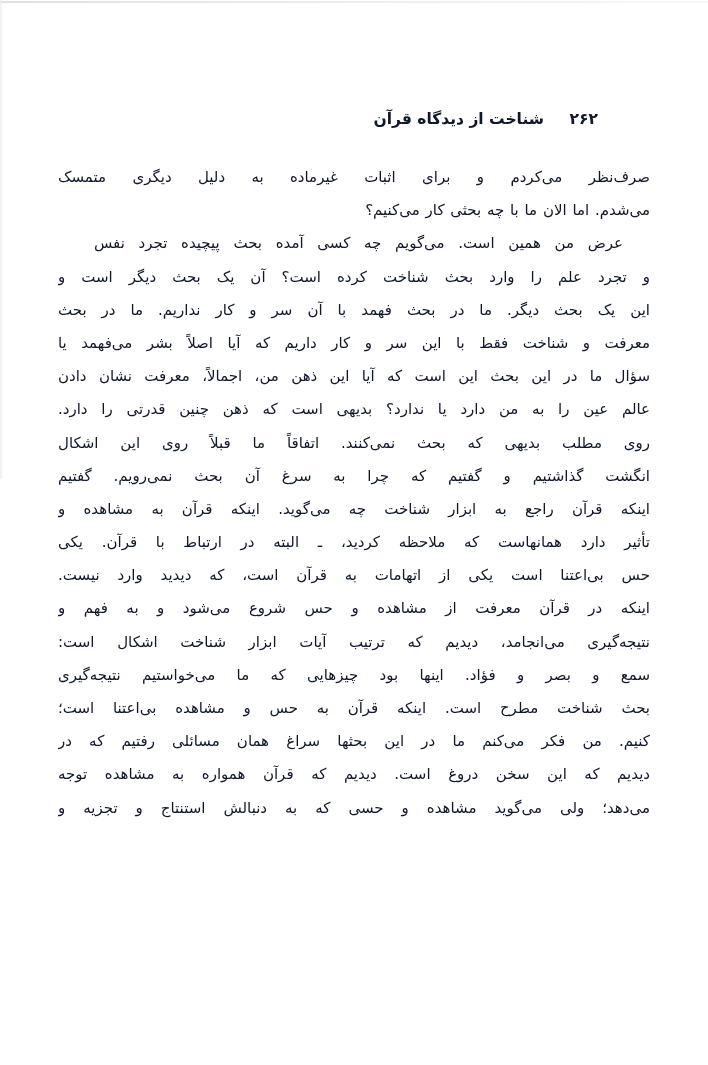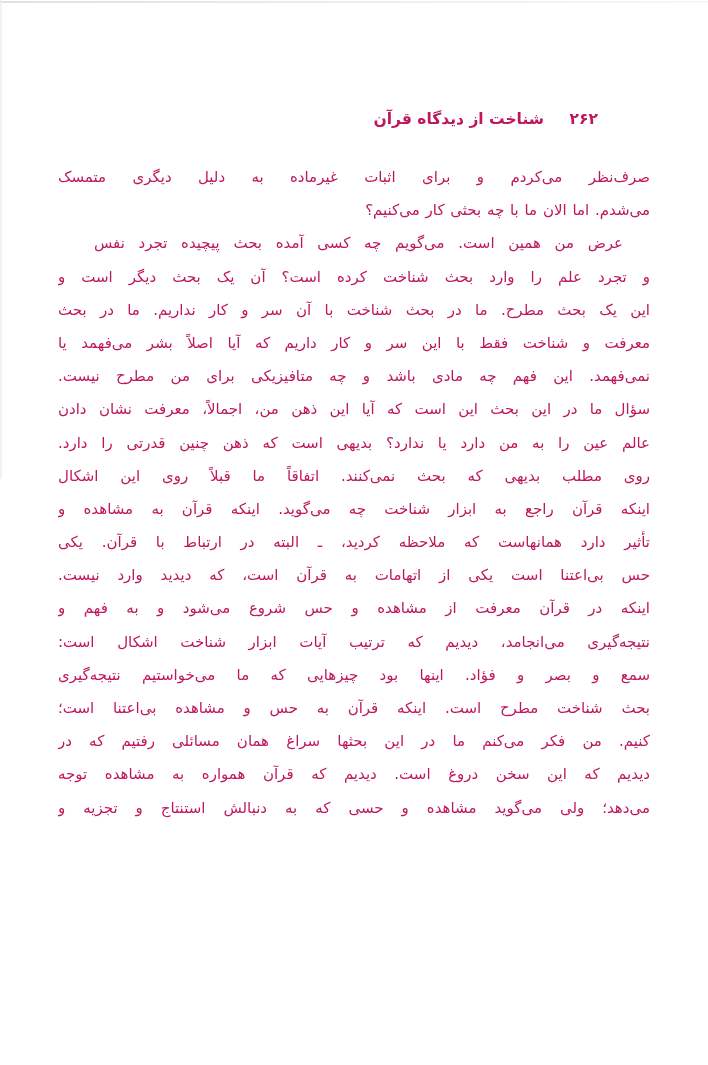--- a/index.html
+++ b/index.html
@@ -8,21 +8,21 @@
     background: #ffffff;
   }
   .scan-page {
     position: relative;
     width: 708px;
     height: 1065px;
     background: #ffffff;
     overflow: hidden;
     direction: rtl;
     font-family: "DejaVu Sans", sans-serif;
-    color: #be185d;
+    color: #0f172a;
   }
   
   .scan-page::before {
     content: "";
     position: absolute;
     top: 1px; left: 0; right: 0;
     height: 2px;
     background: linear-gradient(to right, #d9d9d9, #ececec 60%, #f5f5f5);
     opacity: 0.8;
   }
@@ -92,26 +92,26 @@
     <span class="book-title">شناخت از دیدگاه قرآن</span>
   </div>
 
   <div class="body-text">
 
     <div class="text-line">صرف‌نظر می‌کردم و برای اثبات غیرماده به دلیل دیگری متمسک</div>
     <div class="text-line para-end">می‌شدم. اما الان ما با چه بحثی کار می‌کنیم؟</div>
 
     <div class="text-line para-indent">عرض من همین است. می‌گویم چه کسی آمده بحث پیچیده تجرد نفس</div>
     <div class="text-line">و تجرد علم را وارد بحث شناخت کرده است؟ آن یک بحث دیگر است و</div>
-    <div class="text-line">این یک بحث مطرح. ما در بحث شناخت با آن سر و کار نداریم. ما در بحث</div>
+    <div class="text-line">این یک بحث دیگر. ما در بحث فهمد با آن سر و کار نداریم. ما در بحث</div>
     <div class="text-line">معرفت و شناخت فقط با این سر و کار داریم که آیا اصلاً بشر می‌فهمد یا</div>
-    <div class="text-line">نمی‌فهمد. این فهم چه مادی باشد و چه متافیزیکی برای من مطرح نیست.</div>
     <div class="text-line">سؤال ما در این بحث این است که آیا این ذهن من، اجمالاً، معرفت نشان دادن</div>
     <div class="text-line">عالم عین را به من دارد یا ندارد؟ بدیهی است که ذهن چنین قدرتی را دارد.</div>
     <div class="text-line">روی مطلب بدیهی که بحث نمی‌کنند. اتفاقاً ما قبلاً روی این اشکال</div>
+    <div class="text-line">انگشت گذاشتیم و گفتیم که چرا به سرغ آن بحث نمی‌رویم. گفتیم</div>
     <div class="text-line">اینکه قرآن راجع به ابزار شناخت چه می‌گوید. اینکه قرآن به مشاهده و</div>
     <div class="text-line">تأثیر دارد همانهاست که ملاحظه کردید، ـ البته در ارتباط با قرآن. یکی</div>
     <div class="text-line">حس بی‌اعتنا است یکی از اتهامات به قرآن است، که دیدید وارد نیست.</div>
     <div class="text-line">اینکه در قرآن معرفت از مشاهده و حس شروع می‌شود و به فهم و</div>
     <div class="text-line">نتیجه‌گیری می‌انجامد، دیدیم که ترتیب آیات ابزار شناخت اشکال است:</div>
     <div class="text-line">سمع و بصر و فؤاد. اینها بود چیزهایی که ما می‌خواستیم نتیجه‌گیری</div>
     <div class="text-line">بحث شناخت مطرح است. اینکه قرآن به حس و مشاهده بی‌اعتنا است؛</div>
     <div class="text-line">کنیم. من فکر می‌کنم ما در این بحثها سراغ همان مسائلی رفتیم که در</div>
     <div class="text-line">دیدیم که این سخن دروغ است. دیدیم که قرآن همواره به مشاهده توجه</div>
     <div class="text-line">می‌دهد؛ ولی می‌گوید مشاهده و حسی که به دنبالش استنتاج و تجزیه و</div>

